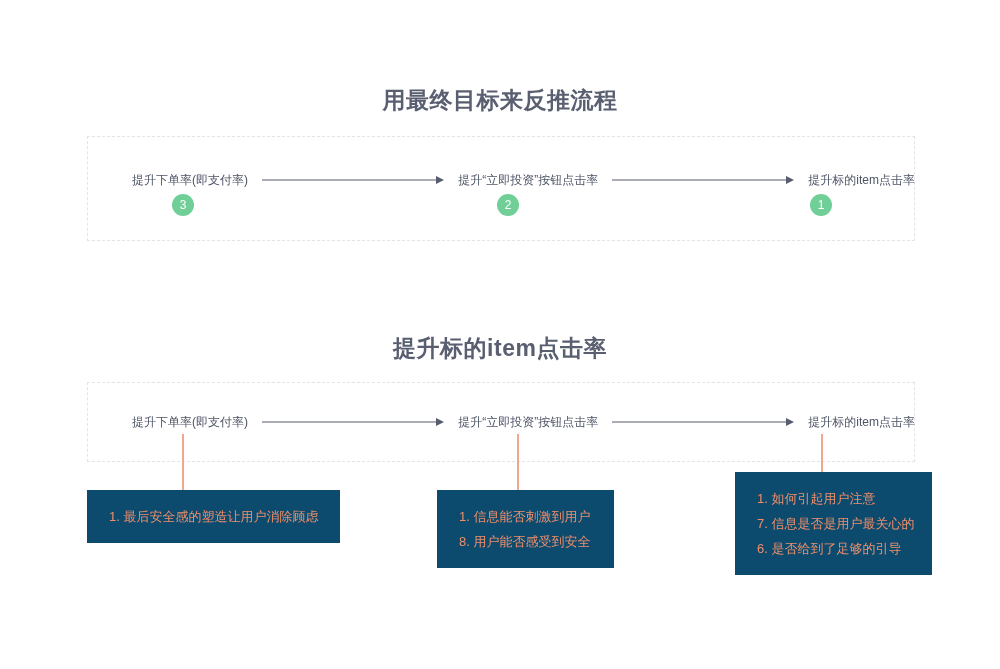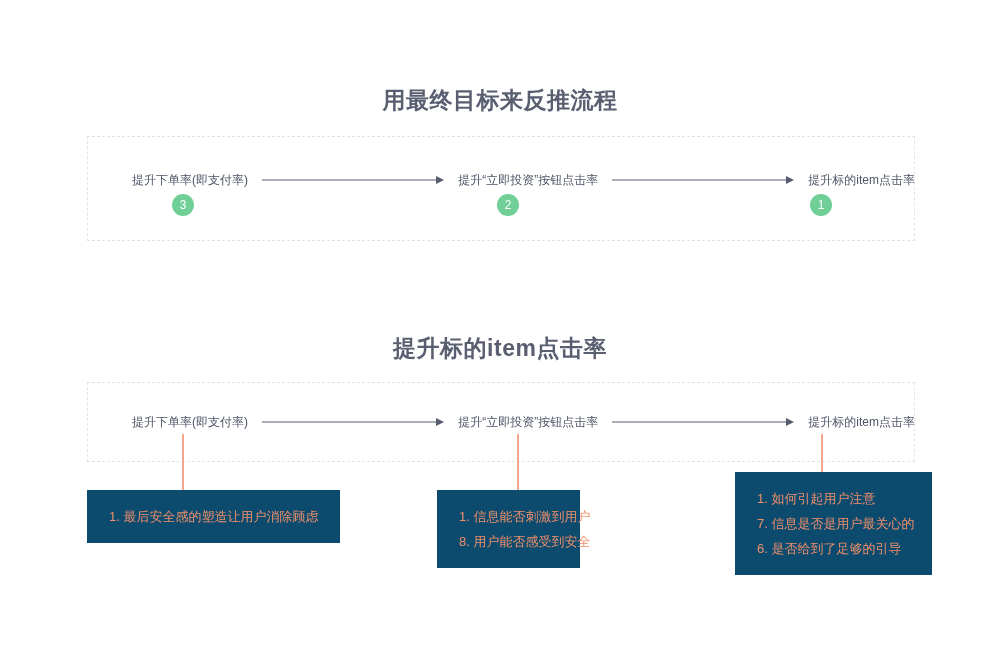--- a/index.html
+++ b/index.html
@@ -129,21 +129,21 @@
   #v-conn-3 { left: 821px; }
 
   
   .cond-box {
     position: absolute;
     background: #0c4a6e;
     box-sizing: border-box;
     padding: 14px 20px 14px 22px;
   }
   #cond-box-1 { left: 87px;  top: 490px; width: 253px; }
-  #cond-box-2 { left: 437px; top: 490px; width: 143px; }
+  #cond-box-2 { left: 437px; top: 490px; width: 177px; }
   #cond-box-3 { left: 735px; top: 472px; width: 197px; }
 
   .cond-item {
     font-size: 13px;
     color: #ef8f6a;
     line-height: 25px;
     white-space: nowrap;
   }
 </style>
 </head>

